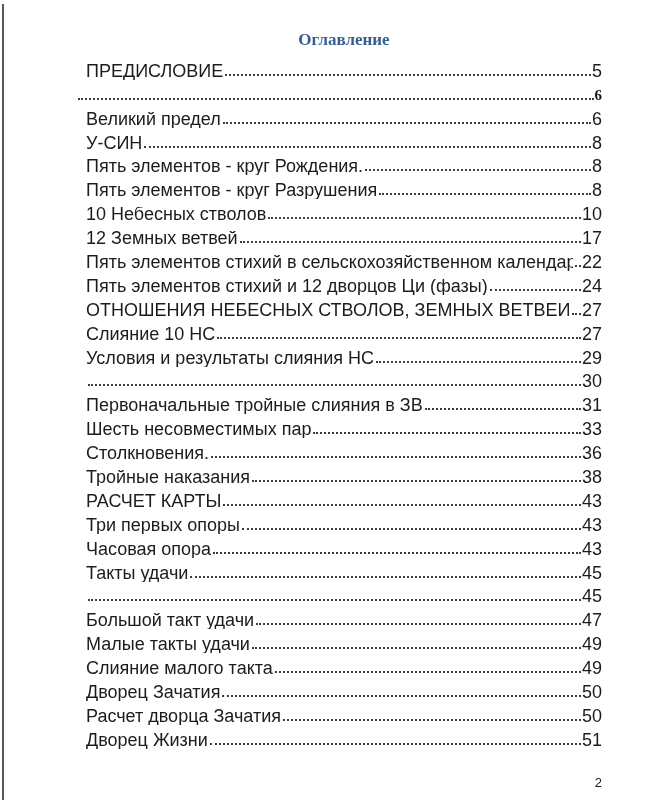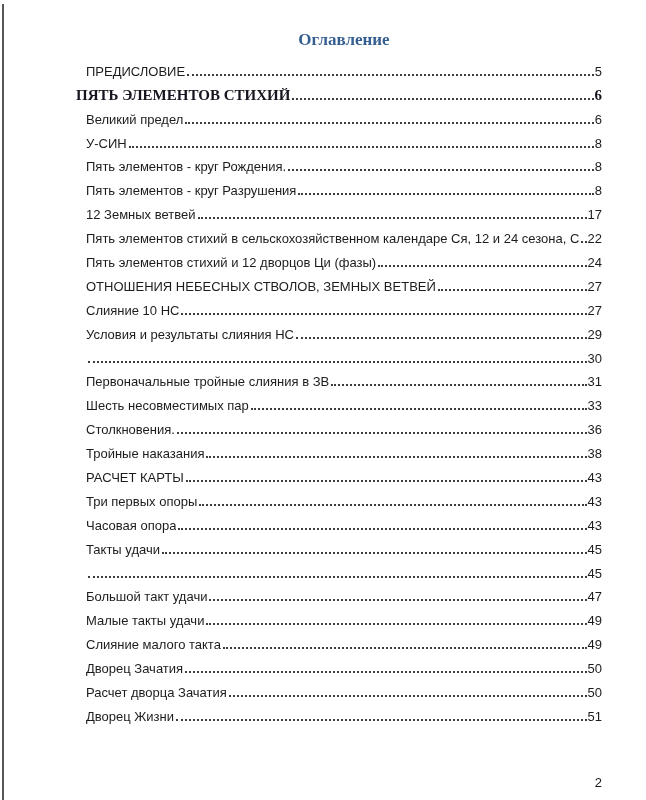--- a/index.html
+++ b/index.html
@@ -36,21 +36,21 @@
     font-family: "Liberation Serif", "DejaVu Serif", serif;
     font-weight: bold;
     font-size: 17px;
     line-height: 20px;
   }
   .toc-list { width: 100%; }
   .row {
     display: flex;
     align-items: flex-end;
     height: 23.9px;
-    font-size: 13px;
+    font-size: 18px;
     line-height: 15px;
     white-space: nowrap;
   }
   .row .label {
     flex: 0 1 auto;
     overflow: hidden;
     padding-bottom: 1px;
   }
   .row .leader {
     flex: 1 0 6px;
@@ -86,21 +86,20 @@
   <div class="left-edge" style="background: rgb(87, 87, 90);"></div>
   <div class="content">
     <h1 class="toc-title" style="color: rgb(54, 95, 145);">Оглавление</h1>
     <div class="toc-list" id="toc-list">
         <div class="row">
           <span class="label">ПРЕДИСЛОВИЕ</span>
           <span class="leader"></span>
           <span class="pagenum">5</span>
         </div>
         <div class="row hserif">
-          <span class="label">ПЯТЬ ЭЛЕМЕНТОВ СТИХИЙ</span>
           <span class="leader"></span>
           <span class="pagenum">6</span>
         </div>
         <div class="row">
           <span class="label">Великий предел</span>
           <span class="leader"></span>
           <span class="pagenum">6</span>
         </div>
         <div class="row">
           <span class="label">У-СИН</span>
@@ -109,20 +108,25 @@
         </div>
         <div class="row">
           <span class="label">Пять элементов - круг Рождения.</span>
           <span class="leader"></span>
           <span class="pagenum">8</span>
         </div>
         <div class="row">
           <span class="label">Пять элементов - круг Разрушения</span>
           <span class="leader"></span>
           <span class="pagenum">8</span>
+        </div>
+        <div class="row">
+          <span class="label">10 Небесных стволов</span>
+          <span class="leader"></span>
+          <span class="pagenum">10</span>
         </div>
         <div class="row">
           <span class="label">12 Земных ветвей</span>
           <span class="leader"></span>
           <span class="pagenum">17</span>
         </div>
         <div class="row">
           <span class="label">Пять элементов стихий в сельскохозяйственном календаре Ся, 12 и 24 сезона, СНС</span>
           <span class="leader"></span>
           <span class="pagenum">22</span>

